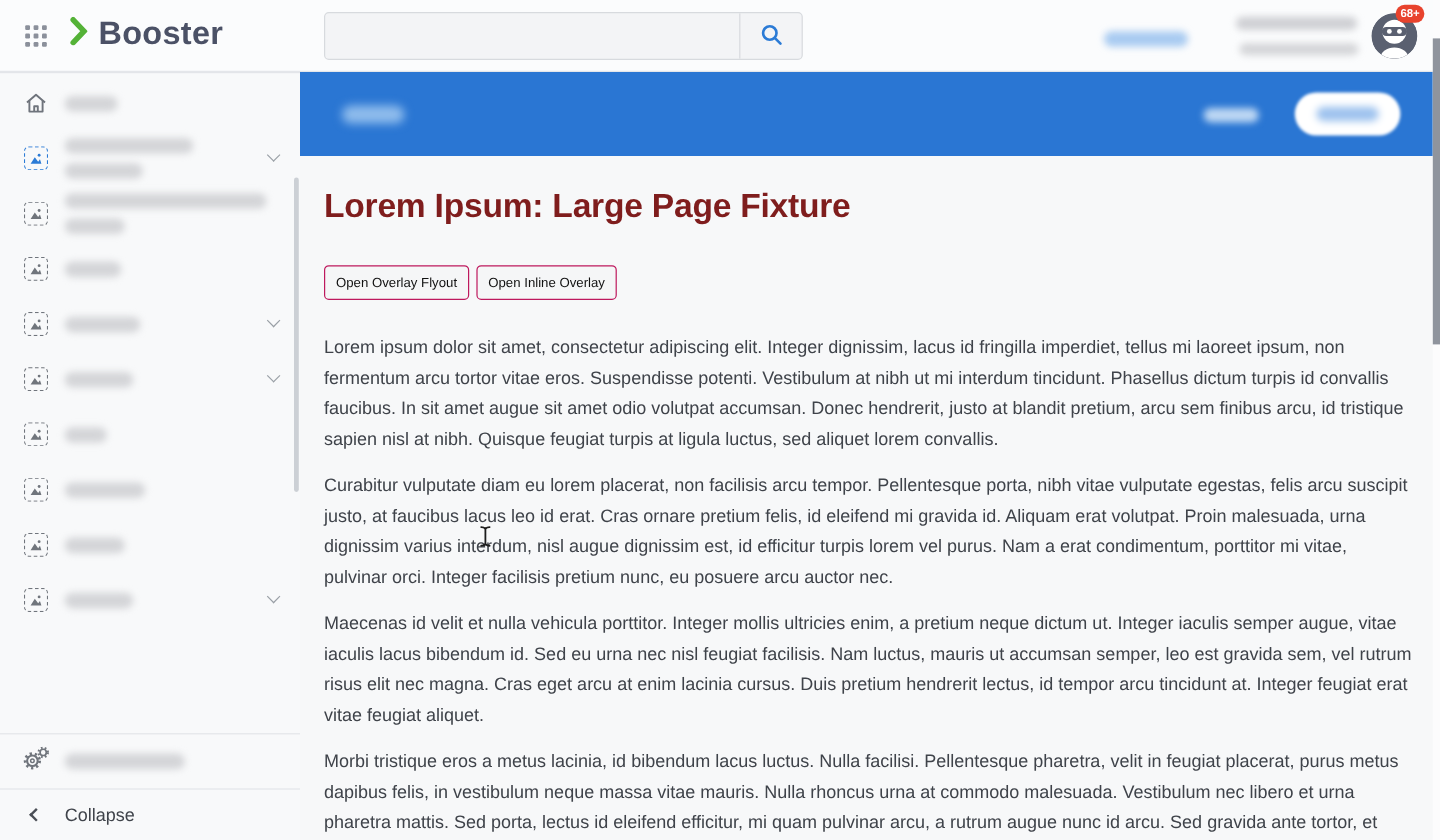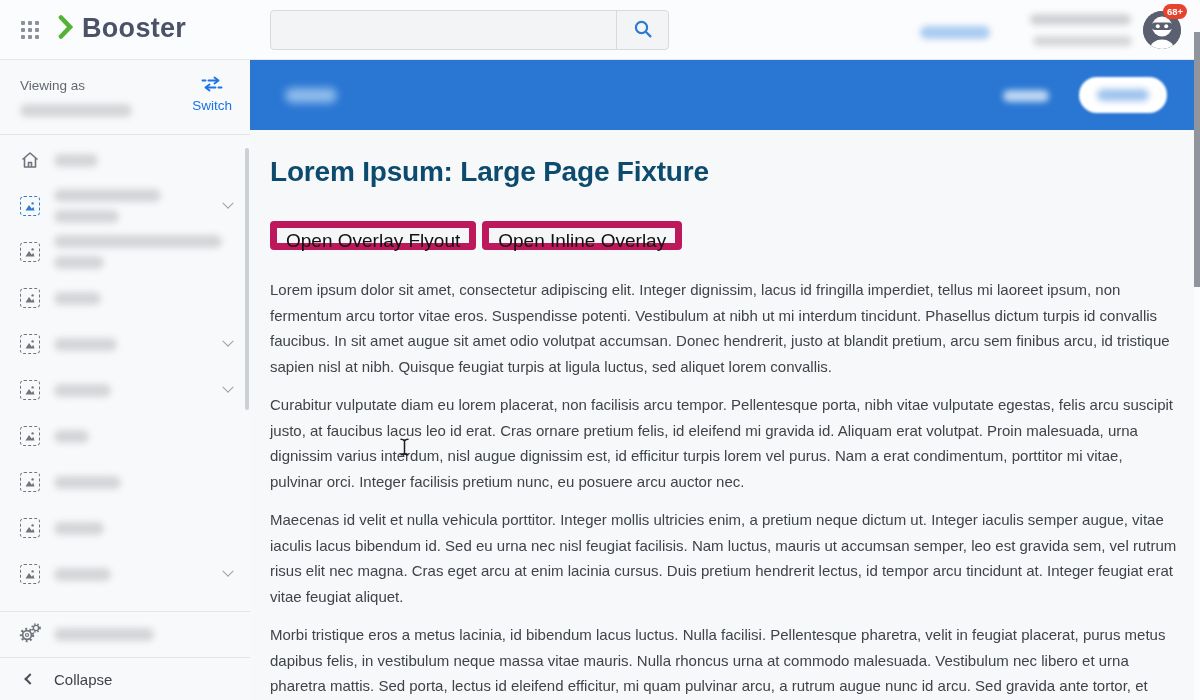--- a/index.html
+++ b/index.html
@@ -70,24 +70,24 @@
   .collapse-label { font-size:15px; color:#3f434a; }
   
   .step-bar { position:absolute; left:250px; top:60px; width:944px; height:70px; background:#2a76d3; z-index:3; }
   .step-blob { position:absolute; left:35px; top:28px; width:52px; height:15px; background:#8fbcec; filter:blur(4px); border-radius:8px; }
   .cancel-blob { position:absolute; right:145px; top:30px; width:46px; height:12px; background:#bdd7f3; filter:blur(3px); border-radius:6px; cursor:pointer; }
   .continue-pill { position:absolute; right:27px; top:17px; width:88px; height:36px; background:#ffffff; border:none;
     border-radius:18px; filter:blur(1.2px); display:flex; align-items:center; justify-content:center; cursor:pointer; }
   .continue-pill .blob { width:52px; height:12px; background:#9dc2ee; }
   
   .content { position:absolute; left:250px; top:130px; width:944px; height:570px; padding:26px 16px 0 20px; }
-  .page-title { font-size:28px; font-weight:700; color:#0c4a6e; letter-spacing:-.2px; }
+  .page-title { font-size:28px; font-weight:700; color:#7f1d1d; letter-spacing:-.2px; }
   .btn-row { margin-top:33px; display:flex; gap:6px; }
-  .sys-btn { font-family:"Liberation Sans", sans-serif; font-size:19px; color:#111;
-    background:#f5f6f7; border:7px solid #be185d; border-radius:4px; padding:2px 9px; height:29px; cursor:pointer; }
+  .sys-btn { font-family:"Liberation Sans", sans-serif; font-size:11px; color:#111;
+    background:#f5f6f7; border:1px solid #be185d; border-radius:4px; padding:2px 9px; height:29px; cursor:pointer; }
   .paras { margin-top:27px; width:908px; }
   .paras p { font-size:15px; line-height:25.5px; color:#3f434a; margin:0 0 13px; }
   
   .text-cursor { position:absolute; left:399px; top:438px; z-index:8; }
 </style>
 </head>
 <body>
 
 <div id="app">
 
@@ -139,37 +139,20 @@
       </svg>
     </div>
     <div class="badge">68+</div>
   </div>
 
   <div class="page-scrollbar">
     <div class="thumb"></div>
   </div>
 
   <div class="sidebar">
-    <div class="viewing">
-      <div class="viewing-label">Viewing as</div>
-      <span class="blob company-blob"></span>
-      <div class="switch">
-        <span>
-          <svg width="24" height="16" viewBox="0 0 24 16" fill="none" stroke="#1a73e8" stroke-width="1.9" stroke-linecap="round" stroke-linejoin="round">
-            <path d="M2.5 4.5 h3"></path>
-              <path d="M8.5 4.5 h9"></path>
-              <path d="M14.5 1.5 L18.5 4.5 L14.5 7.5"></path>
-            <path d="M21.5 11.5 h-3"></path>
-              <path d="M15.5 11.5 h-9"></path>
-              <path d="M9.5 8.5 L5.5 11.5 L9.5 14.5"></path>
-          </svg>
-        </span>
-        <span class="switch-label">Switch</span>
-      </div>
-    </div>
     <div class="divider"></div>
 
     <div class="nav">
       <div class="nav-item">
         <span class="home-ico">
           <svg width="20" height="20" viewBox="0 0 20 20" fill="none" stroke="#6f747c" stroke-width="1.6" stroke-linejoin="round">
             <path d="M2.5 9.5 L10 3 L17.5 9.5"></path>
               <path d="M4.5 8 V17 H15.5 V8"></path>
               <path d="M8.5 17 V12.5 H11.5 V17"></path>
           </svg>

